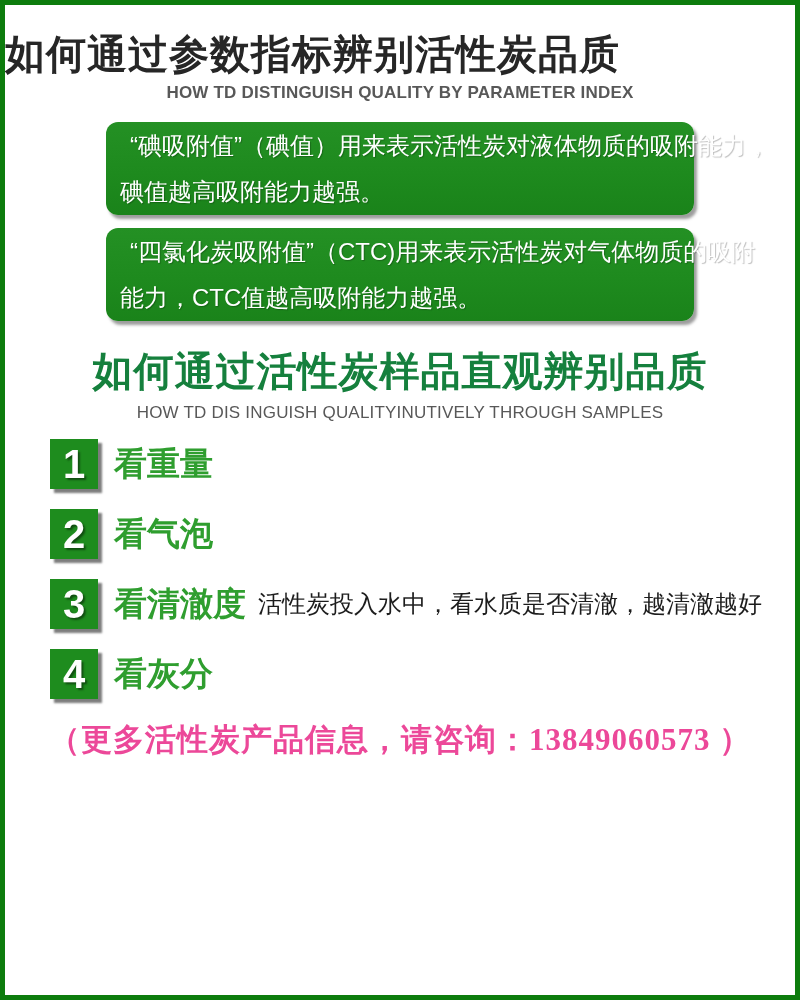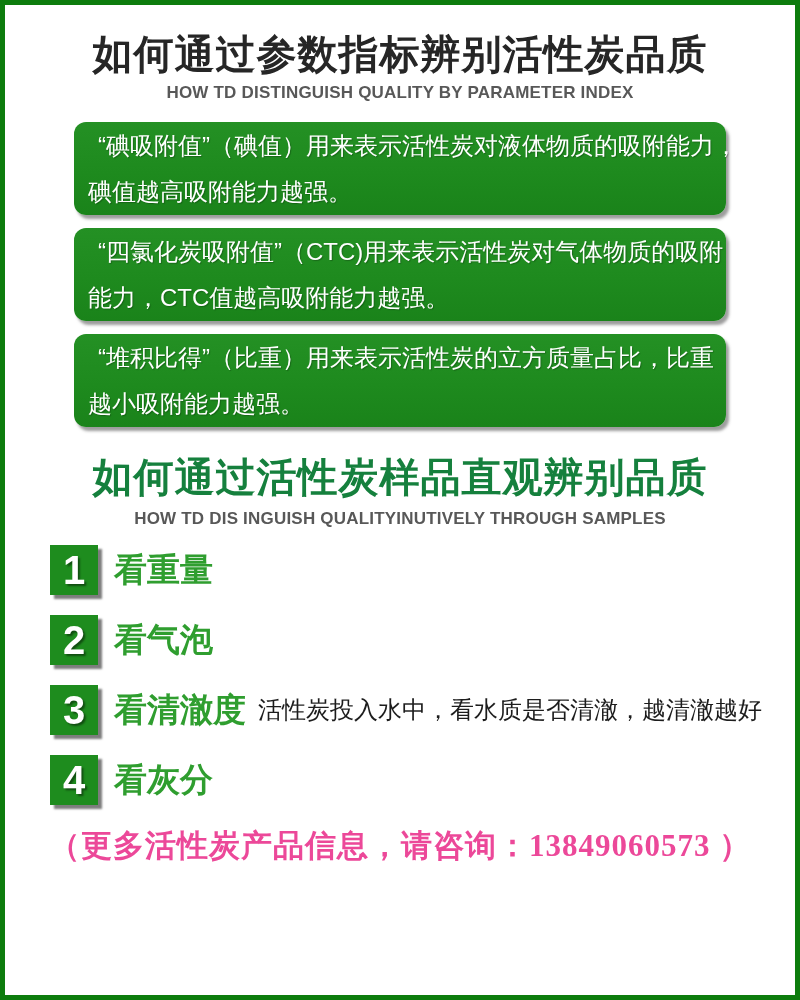--- a/index.html
+++ b/index.html
@@ -6,39 +6,39 @@
   html,body { width:800px; height:1000px; }
   body {
     position:relative;
     background:#ffffff;
     border:5px solid #0d7c0d;
     overflow:hidden;
     font-family:"Liberation Sans","DejaVu Sans",sans-serif;
   }
   .main-title {
     margin-top:22px;
-    text-align:center;
+    text-align:left;
     font-size:40px;
     font-weight:bold;
     letter-spacing:1px;
     color:#262626;
   }
   .main-subtitle {
     margin-top:1px;
     text-align:center;
     font-size:17px;
     font-weight:bold;
     letter-spacing:0.2px;
     color:#585858;
   }
   .boxes {
     margin-top:19px;
   }
   .param-box {
-    width:652px;
+    width:588px;
     min-height:93px;
     margin:0 auto 13px auto;
     background:linear-gradient(180deg,#249024 0%,#1e8a1e 55%,#1a831a 100%);
     border-radius:12px;
     box-shadow:3px 4px 3px rgba(105,105,105,0.65);
     color:#ffffff;
     font-size:24px;
     line-height:46px;
     padding:1px 11px 0 14px;
     text-shadow:1px 1px 1px rgba(0,0,0,0.25);
@@ -50,21 +50,21 @@
     text-align:center;
     font-size:40px;
     font-weight:bold;
     letter-spacing:1px;
     color:#15803d;
   }
   .section2-subtitle {
     margin-top:4px;
     text-align:center;
     font-size:17px;
-    font-weight:bold;
+    font-weight:normal;
     letter-spacing:0.2px;
     color:#585858;
   }
   .steps { margin-top:16px; }
   .step {
     display:flex;
     align-items:center;
     height:50px;
     margin:0 0 20px 45px;
   }
@@ -112,24 +112,20 @@
 
 <div class="boxes">
   <div class="param-box">
     <div class="l1">“碘吸附值”（碘值）用来表示活性炭对液体物质的吸附能力，</div>
     <div class="l2">碘值越高吸附能力越强。</div>
   </div>
   <div class="param-box">
     <div class="l1">“四氯化炭吸附值”（CTC)用来表示活性炭对气体物质的吸附</div>
     <div class="l2">能力，CTC值越高吸附能力越强。</div>
   </div>
-  <div class="param-box">
-    <div class="l1">“堆积比得”（比重）用来表示活性炭的立方质量占比，比重</div>
-    <div class="l2">越小吸附能力越强。</div>
-  </div>
 </div>
 
 <h2 class="section2-title">如何通过活性炭样品直观辨别品质</h2>
 <div class="section2-subtitle">HOW TD DIS INGUISH QUALITYINUTIVELY THROUGH SAMPLES</div>
 
 <div class="steps">
   <div class="step">
     <div class="step-badge">
       <span>1</span>
     </div>

